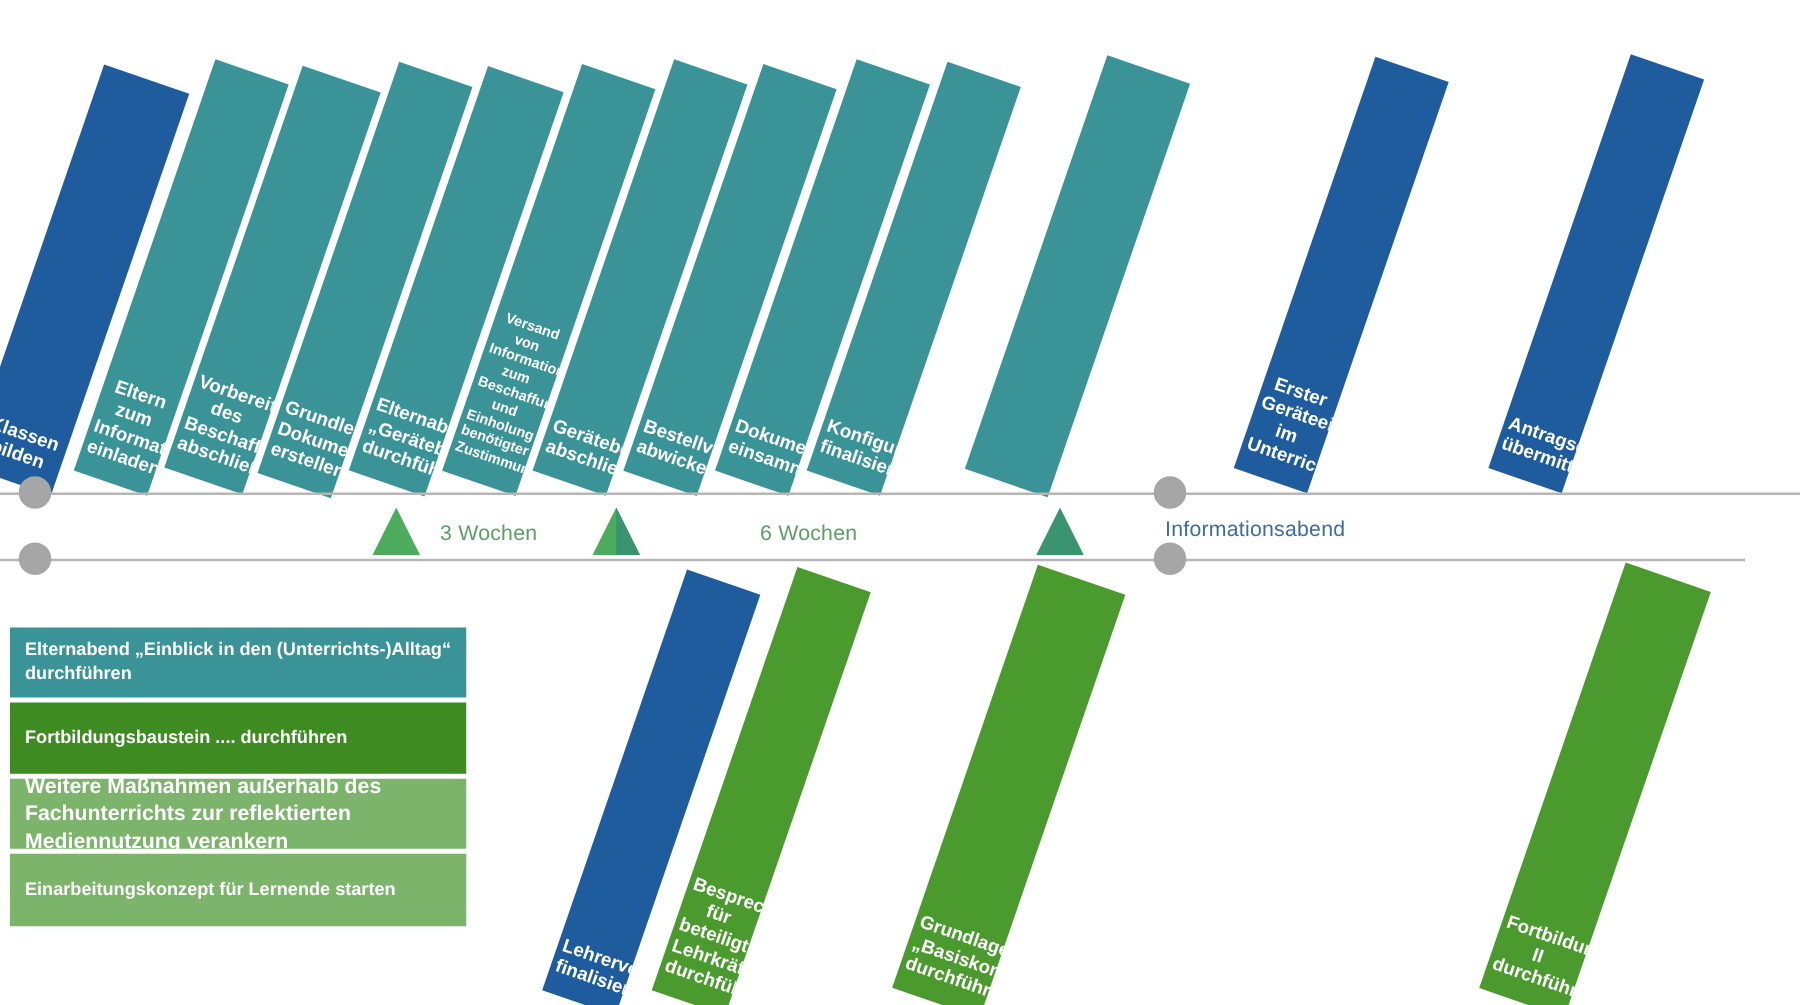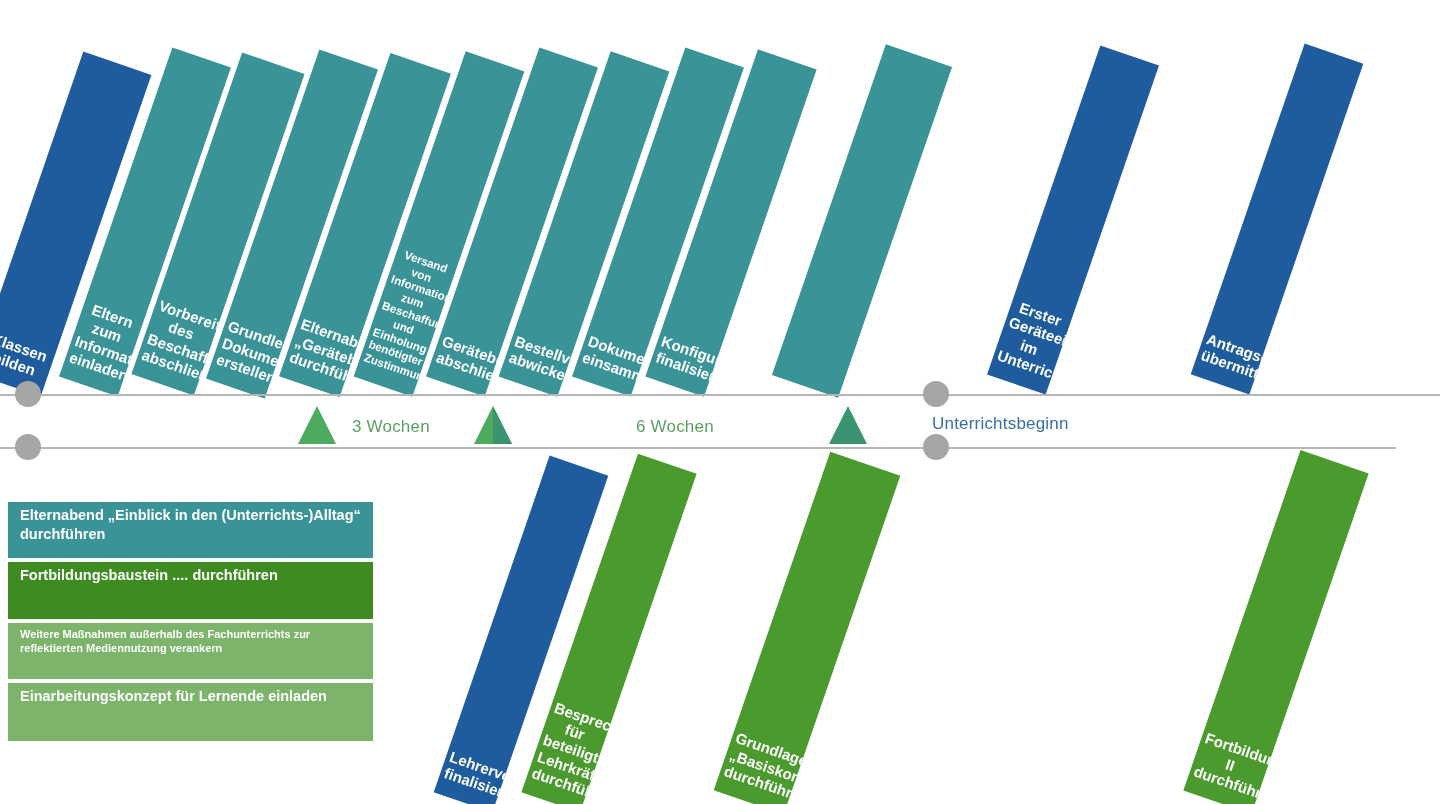--- a/index.html
+++ b/index.html
@@ -77,28 +77,28 @@
   
   #legend{position:absolute;left:8px;top:502px;width:365px;}
   .leg{
     box-sizing:border-box;
     color:#ffffff;
     font-weight:bold;
     font-size:14.5px;
     line-height:1.3;
     padding:4px 12px;
     margin-bottom:4px;
-    display:flex;align-items:flex-start;
+    display:flex;align-items:center;
   }
   .leg.t-teal{background:#3A9397;}
   .leg.t-teal2{background:#3A8F99;}
   .leg.t-green-dark{background:#3E8C21;}
   .leg.t-green-light{background:#7CB46B;}
   .leg.t-green-light2{background:#7CB46B;}
-  .leg.compact{font-size:11px;}
+  .leg.compact{font-size:17px;}
 </style>
 </head>
 <body>
 
 <div id="stage">
 
   <div class="bar navy" style="left:26px;top:54px;width:72px;height:340px;">
     <span class="lbl">Klassen bilden</span>
   </div>
 
@@ -165,22 +165,22 @@
   <div class="tri" style="left:298px;top:406px;"></div>
 
   <div class="tri-split" style="left:474px;top:406px;">
     <div class="half a"></div>
     <div class="half b"></div>
   </div>
 
   <div class="tri dark" style="left:829px;top:406px;"></div>
 
   <div class="tl-caption" style="left:352px;top:417px;">3 Wochen</div>
-  <div class="tl-caption" style="left:636px;top:417px;">6 Wochen</div>
-  <div class="tl-caption blue" style="left:932px;top:414px;">Unterrichtsbeginn</div>
+  <div class="tl-caption" style="left:608px;top:417px;">6 Wochen</div>
+  <div class="tl-caption blue" style="left:932px;top:414px;">Informationsabend</div>
 
   <div class="bar navy" style="left:490px;top:456px;width:62px;height:356px;">
     <span class="lbl">Lehrerverteilung finalisieren</span>
   </div>
 
   <div class="bar green" style="left:578px;top:454px;width:62px;height:358px;">
     <span class="lbl">Besprechung für beteiligte Lehrkräfte
 durchführen</span>
   </div>
 
@@ -197,17 +197,17 @@
     <div class="leg t-teal" style="height:56px;">
       <span>Elternabend „Einblick in den (Unterrichts-)Alltag“ durchführen</span>
     </div>
     <div class="leg t-green-dark" style="height:57px;">
       <span>Fortbildungsbaustein .... durchführen</span>
     </div>
     <div class="leg t-green-light compact" style="height:56px;">
       <span>Weitere Maßnahmen außerhalb des Fachunterrichts zur reflektierten Mediennutzung verankern</span>
     </div>
     <div class="leg t-green-light2" style="height:58px;">
-      <span>Einarbeitungskonzept für Lernende einladen</span>
+      <span>Einarbeitungskonzept für Lernende starten</span>
     </div>
   </div>
 
 </div>
 
 </body></html>

